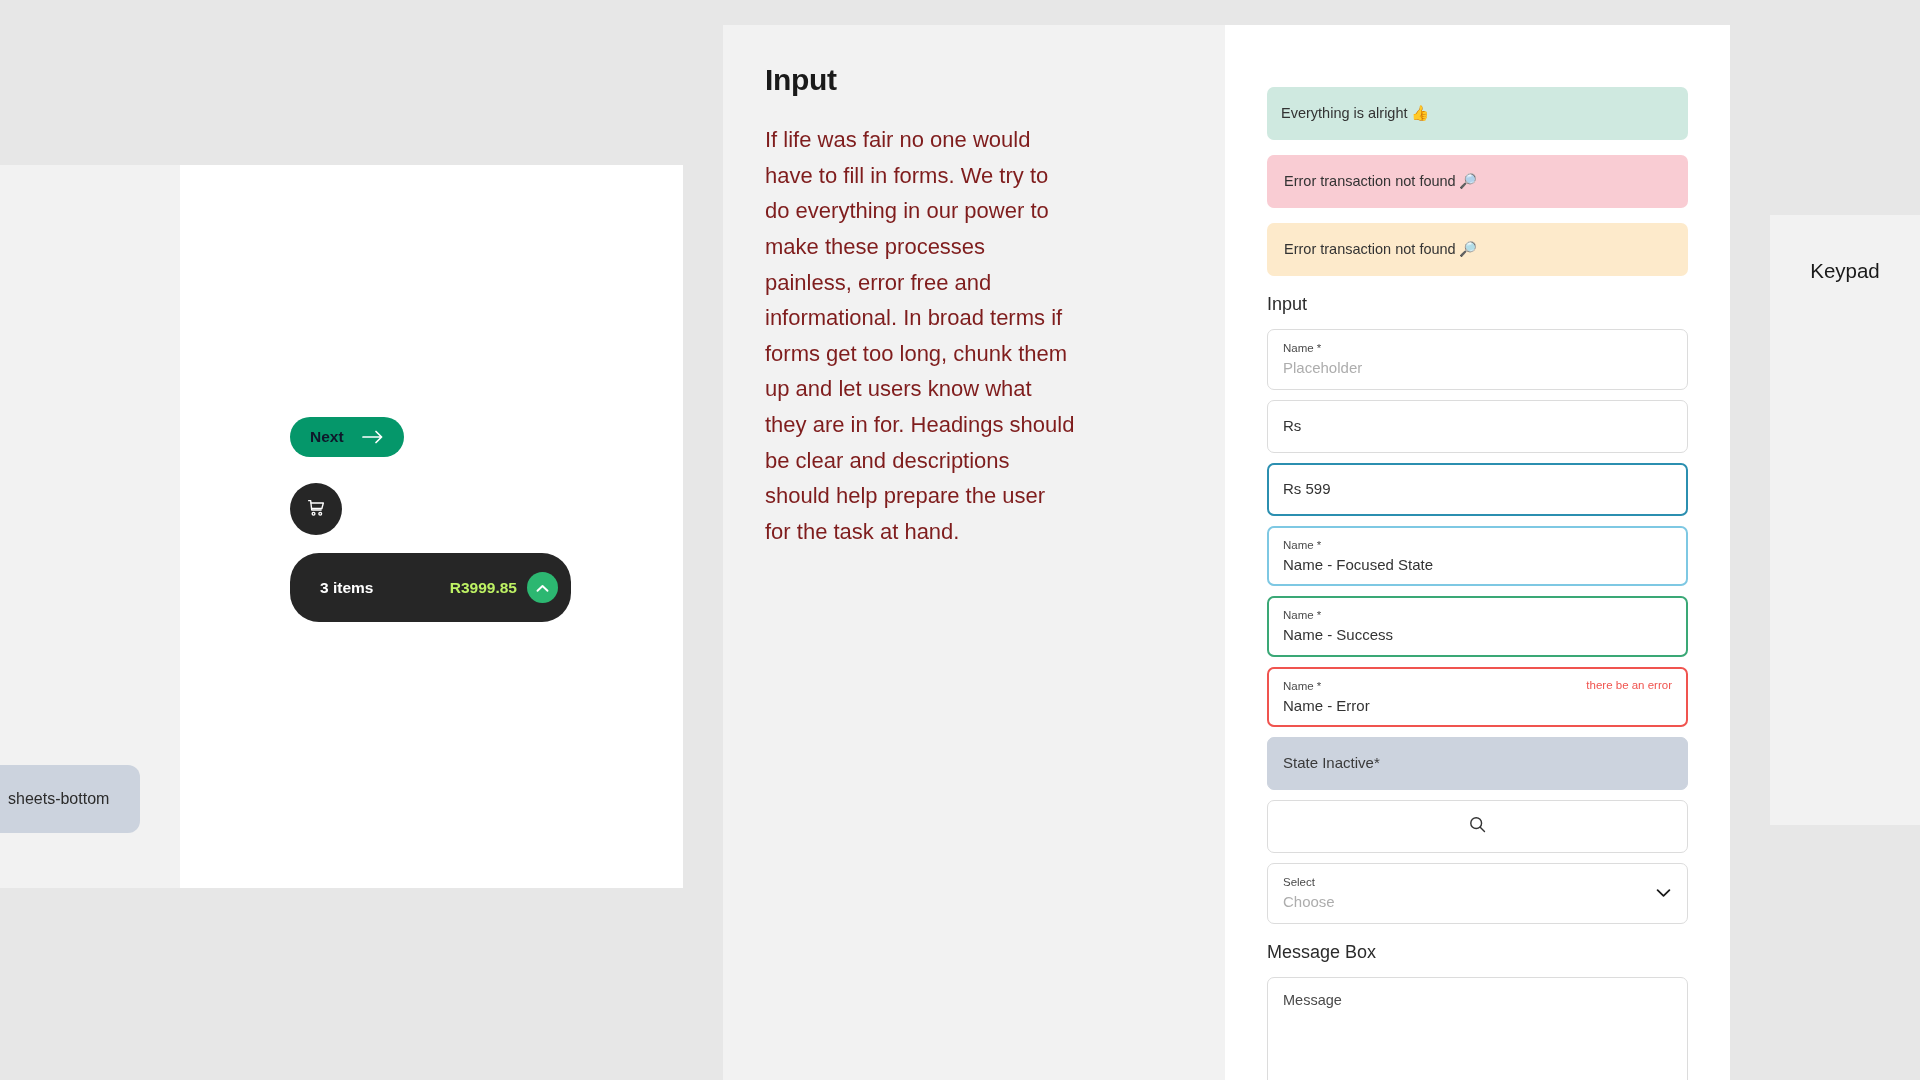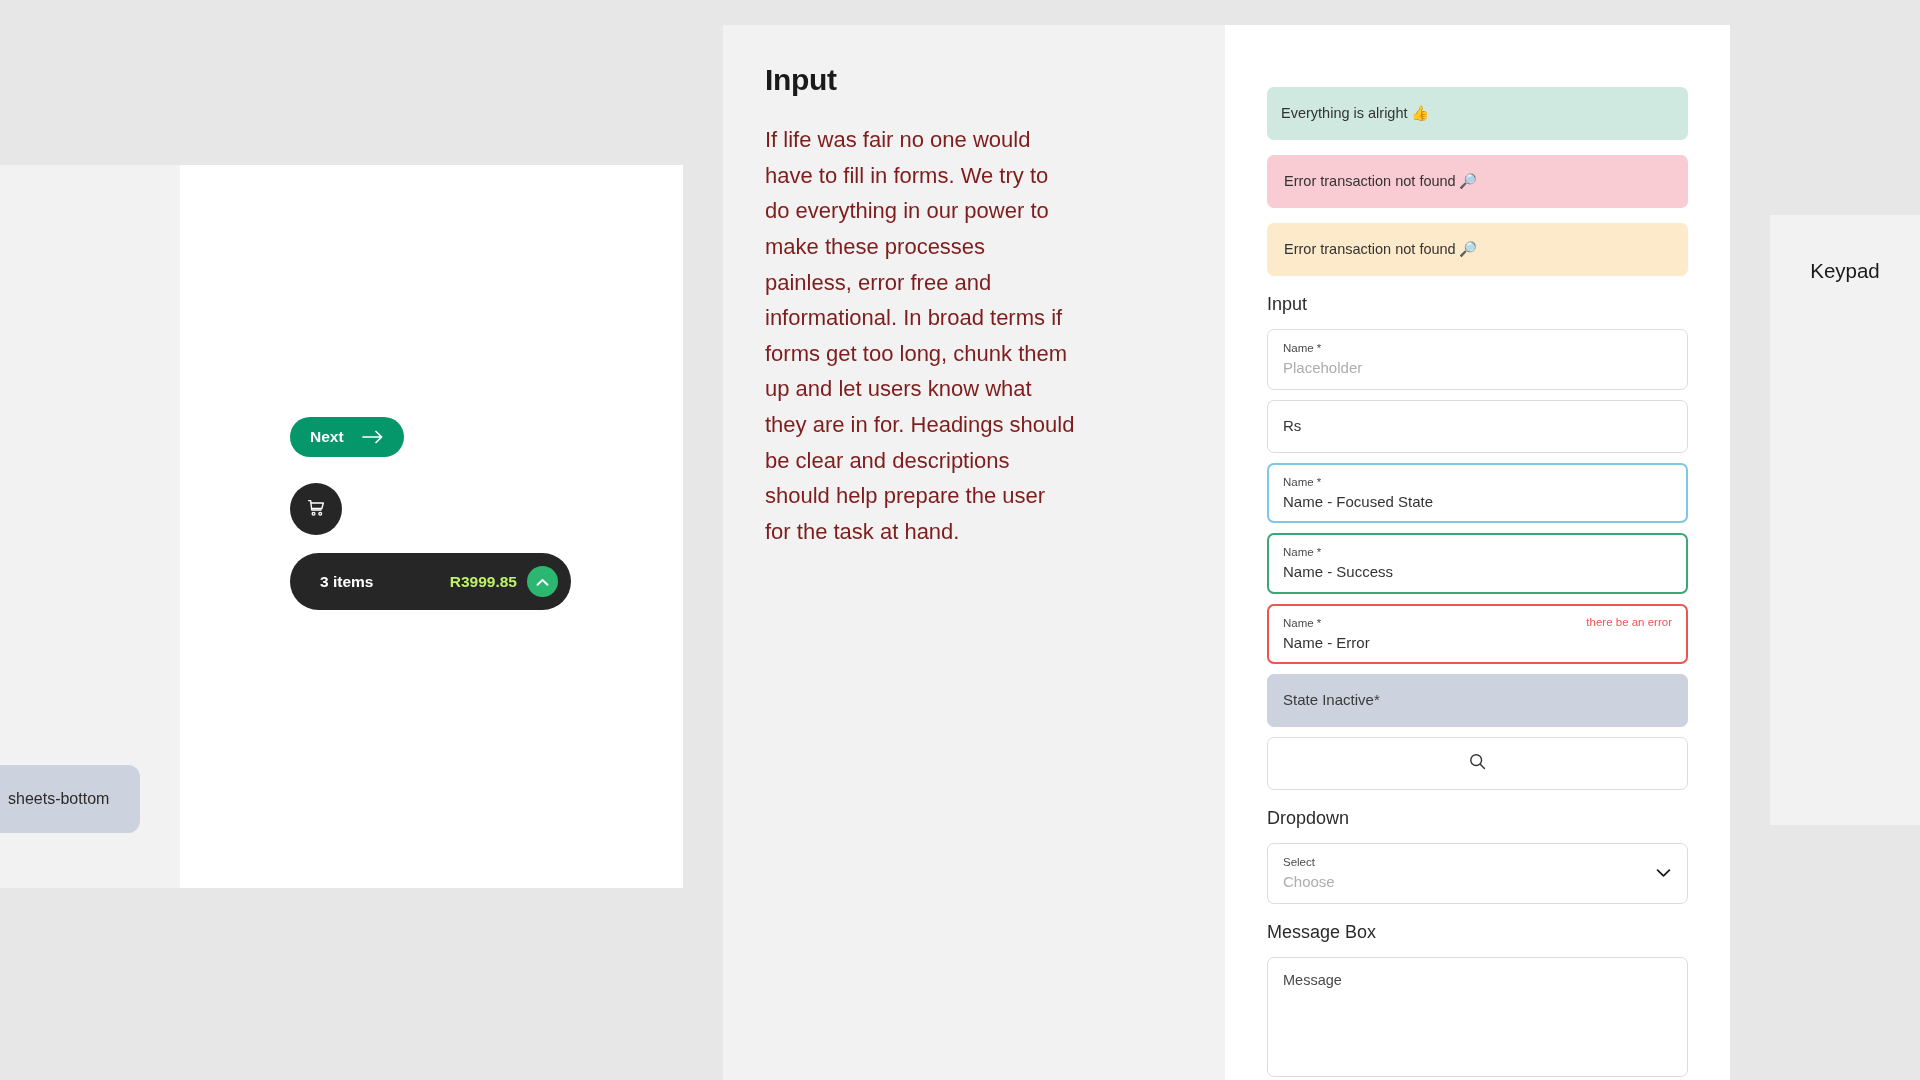--- a/index.html
+++ b/index.html
@@ -61,36 +61,36 @@
   
   #keypad-heading {
     padding: 44px 0 0 0; text-align: center;
     font-size: 20.5px; font-weight: normal; color: #1a1a1a;
   }
 
   
   #next-button {
     position: absolute; left: 110px; top: 252px;
     height: 40px; padding: 0 20px;
-    background: #05976a; color: #ffffff; border: none; border-radius: 20px;
+    background: #05976a; color: #0f172a; border: none; border-radius: 20px;
     display: flex; align-items: center; gap: 18px; cursor: pointer;
     font-family: inherit; font-size: 15.5px; font-weight: bold;
   }
   #next-button .arrow-ico { display: flex; align-items: center; }
 
   #cart-icon-button {
     position: absolute; left: 110px; top: 318px;
     width: 52px; height: 52px; border-radius: 50%;
     background: #262626; border: none; cursor: pointer;
     display: flex; align-items: center; justify-content: center;
   }
 
   #cart-summary-bar {
     position: absolute; left: 110px; top: 388px;
-    width: 281px; height: 57px;
+    width: 281px; height: 69px;
     background: #262626; border-radius: 29px;
     display: flex; align-items: center; cursor: pointer;
     padding: 0 13px 0 30px; gap: 10px;
   }
   #cart-summary-bar .items-count {
     color: #fff; font-size: 15.5px; font-weight: bold;
   }
   #cart-summary-bar .total-amount {
     color: #bef264; font-size: 15.5px; font-weight: bold;
     margin-left: auto;
@@ -226,20 +226,23 @@
 
     <div class="field">
       <span class="flabel">Name *</span>
       <span class="fplaceholder">Placeholder</span>
     </div>
 
     <div class="field">
       <span class="fvalue">Rs</span>
     </div>
 
+    <div class="field focused">
+      <span class="fvalue">Rs 599</span>
+    </div>
 
     <div class="field state-focus">
       <span class="flabel">Name *</span>
       <span class="fvalue">Name - Focused State</span>
     </div>
 
     <div class="field state-success">
       <span class="flabel">Name *</span>
       <span class="fvalue">Name - Success</span>
     </div>
@@ -256,21 +259,20 @@
 
     <div class="field" id="search-field">
       <span>
         <svg width="17" height="17" viewBox="0 0 18 18" fill="none">
           <circle cx="7.6" cy="7.6" r="5.7" stroke="#333" stroke-width="1.5"></circle>
           <path d="M11.9 11.9L16.4 16.4" stroke="#333" stroke-width="1.5" stroke-linecap="round"></path>
         </svg>
       </span>
     </div>
 
-    <div class="section-heading">Dropdown</div>
 
     <div class="field" id="dropdown-field">
       <span class="flabel">Select</span>
       <span class="fplaceholder">Choose</span>
       <span class="chevron-ico">
         <svg width="15" height="10" viewBox="0 0 15 10" fill="none">
           <path d="M1.6 2.2L7.5 7.8l5.9-5.6" stroke="#1a1a1a" stroke-width="1.8" stroke-linecap="round" stroke-linejoin="round"></path>
         </svg>
       </span>
     </div>

